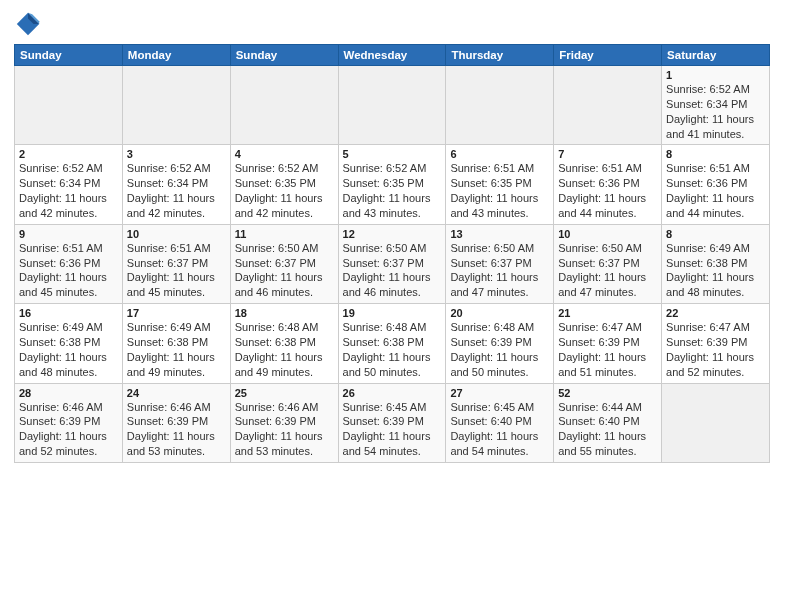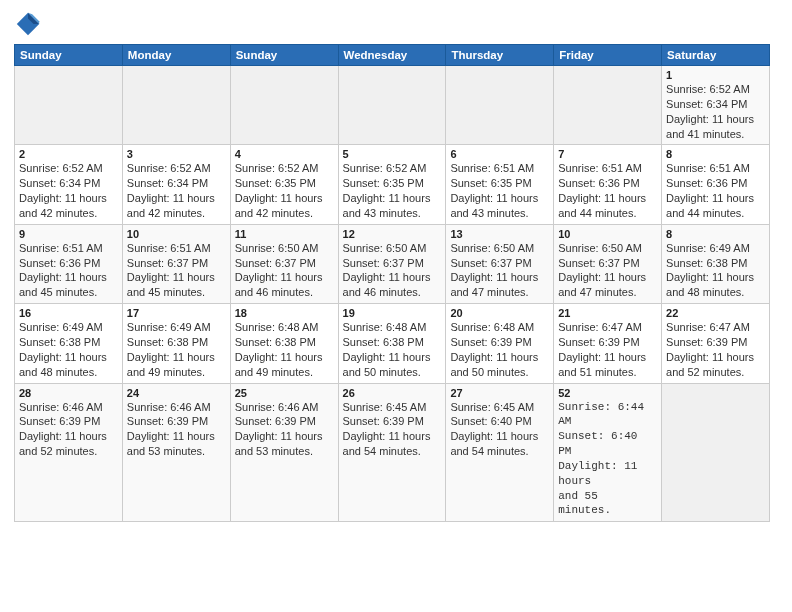--- a/index.html
+++ b/index.html
@@ -330,21 +330,21 @@
           </td>
           <td>
             <span class="day-num">27</span>
             <div class="day-info" style="white-space: pre-line;">Sunrise: 6:45 AM
 Sunset: 6:40 PM
 Daylight: 11 hours
 and 54 minutes.</div>
           </td>
           <td>
             <span class="day-num">52</span>
-            <div class="day-info" style="white-space: pre-line; font-family: Liberation Mono, monospace;">Sunrise: 6:44 AM
+            <div class="day-info" style="white-space: pre-line;">Sunrise: 6:44 AM
 Sunset: 6:40 PM
 Daylight: 11 hours
 and 55 minutes.</div>
           </td>
           <td class="empty-cell"></td>
         </tr>
       </tbody>
   </table>
 </div>
 

